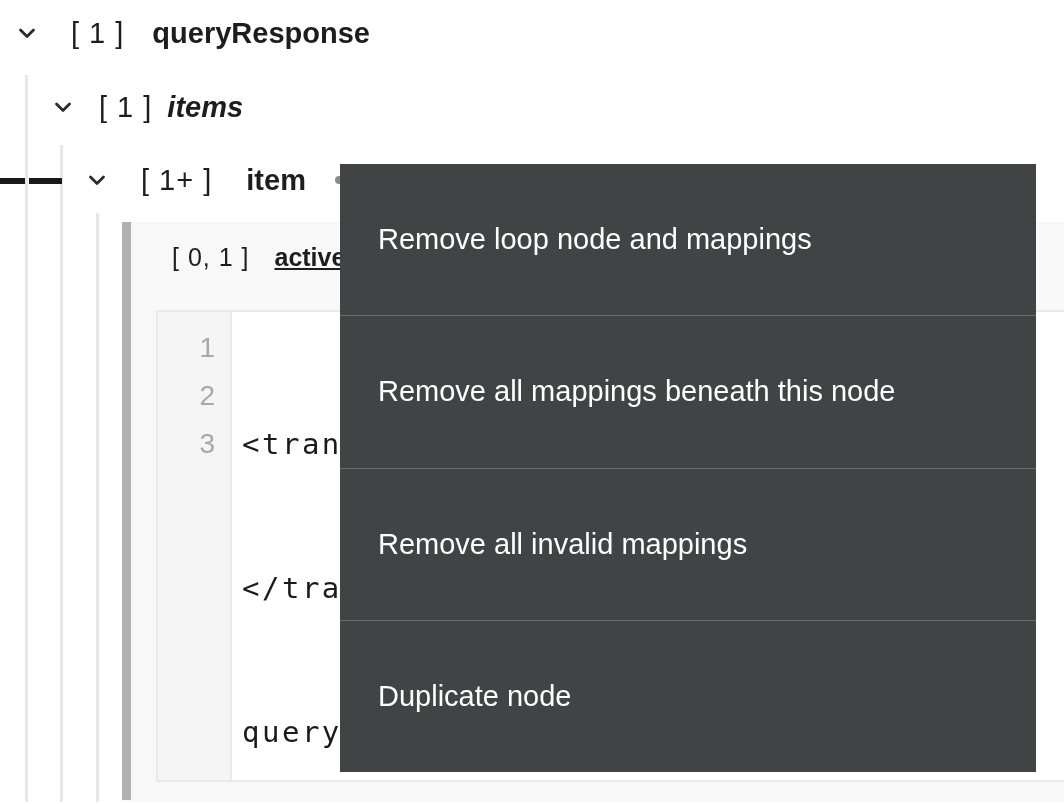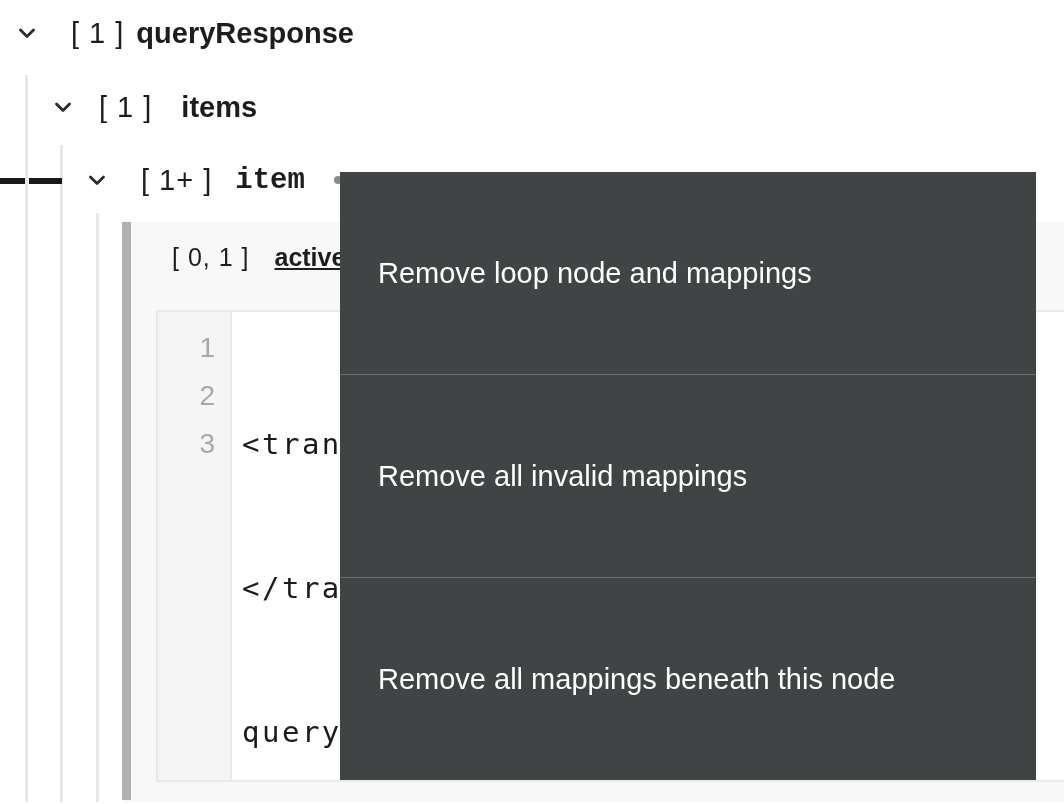--- a/index.html
+++ b/index.html
@@ -19,23 +19,23 @@
   .connector.c1 { left:0;  width:25px; }
   .connector.c2 { left:29px; width:33px; }
   
   .tree-row { position:absolute; height:36px; display:flex; align-items:center; font-size:29px; white-space:nowrap; }
   .row1 { left:14px; top:15px; }
   .row2 { left:50px; top:89px; }
   .row3 { left:84px; top:162px; }
   .chev { width:26px; height:26px; flex:0 0 auto; }
   .card  { margin-left:31px; letter-spacing:1px; }
   .row2 .card { margin-left:23px; }
-  .nname { margin-left:12px; font-weight:bold; }
-  .row2 .nname { margin-left:29px; }
-  .row3 .nname { margin-left:23px;font-family:Liberation Mono, monospace; }
+  .nname { margin-left:28px; font-weight:bold; }
+  .row2 .nname { margin-left:15px;font-style:italic; }
+  .row3 .nname { margin-left:34px; }
   .dots { margin-left:29px; display:flex; gap:4px; align-items:center; }
   .dots i { width:8px; height:8px; border-radius:50%; background:#8a8a8a; }
   
   .panel { position:absolute; left:122px; top:222px; width:942px; height:580px; background:#f8f8f8; }
   .panel-bar { position:absolute; left:0; top:0; width:9px; height:578px; background:#b1b1b1; }
   .active-row { position:absolute; left:23px; top:14px; height:36px; display:flex; align-items:flex-end; font-size:25px; white-space:nowrap;margin-left:27px; }
   .active-row .card { margin-left:0; }
   .active-row .nname { margin-left:25px;text-decoration:underline; }
   
   .editor {
@@ -48,21 +48,21 @@
     padding-top:12px; text-align:right; color:#a8a8a8;
     font-size:28px; line-height:48px; box-sizing:border-box;
   }
   .gutter div { padding-right:15px; }
   .code {
     padding:12px 0 0 10px; font-family:"DejaVu Sans Mono","Liberation Mono",monospace;
     font-size:29px; letter-spacing:2.5px; line-height:48px; color:#1b1b1b; white-space:pre;
   }
   
   .menu {
-    position:absolute; left:340px; top:172px; width:696px; height:608px;
+    position:absolute; left:340px; top:164px; width:696px; height:608px;
     background:#414444; z-index:10; display:flex; flex-direction:column;
   }
   .menu-item {
     flex:1 1 0; display:flex; align-items:center; padding-left:38px;
     color:#ffffff; font-size:29px; cursor:default; white-space:nowrap;
   }
   .menu-item + .menu-item { border-top:1px solid #6e7070; }
 </style>
 </head>
 <body>
@@ -122,17 +122,18 @@
       <div class="code">
         <div>&lt;tran</div>
         <div>&lt;/tra</div>
         <div>query</div>
       </div>
     </div>
   </div>
 
   <div class="menu">
     <div class="menu-item">Remove loop node and mappings</div>
+    <div class="menu-item">Remove all mappings beneath this node</div>
     <div class="menu-item">Remove all invalid mappings</div>
-    <div class="menu-item">Remove all mappings beneath this node</div>
+    <div class="menu-item">Duplicate node</div>
   </div>
 
 </div>
 
 </body></html>

